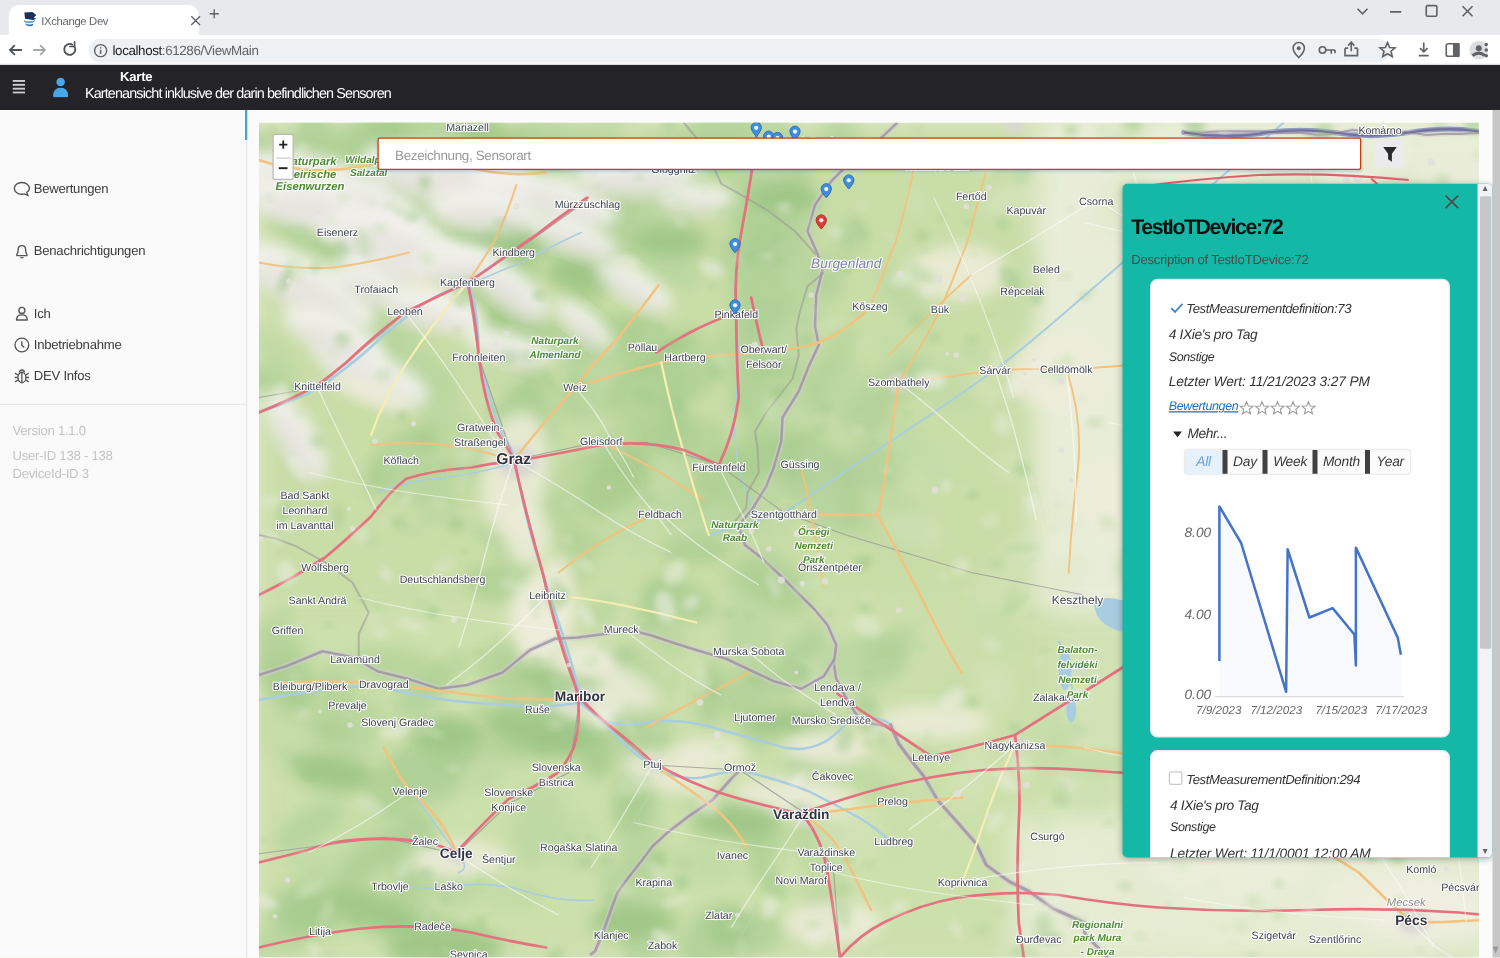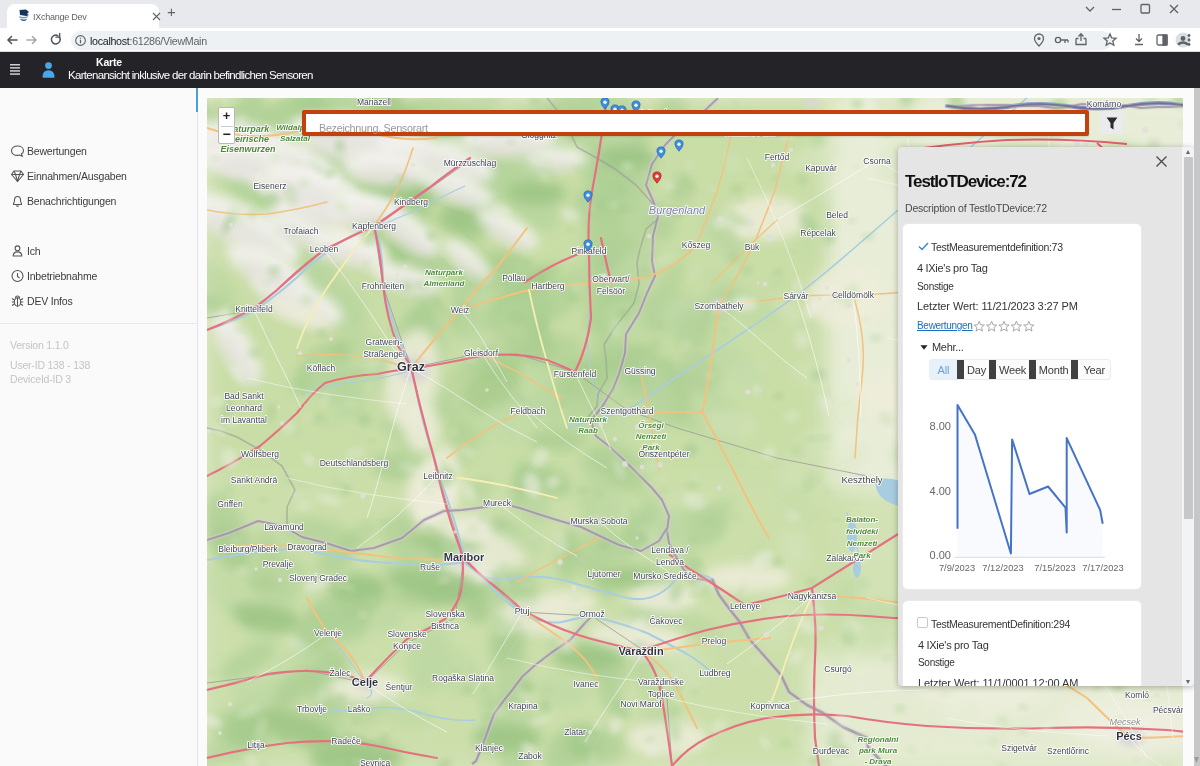--- a/index.html
+++ b/index.html
@@ -31,37 +31,37 @@
 #sidediv { position:absolute; left:0; top:235px; width:198px; border-top:1px solid #e8e8e8; }
 .ver { position:absolute; left:10px; color:#c4c4c6; font-size:10.5px; letter-spacing:-0.2px; }
 
 #gutter { position:absolute; left:198px; top:88px; width:1002px; height:678px; background:#fbfbfb; }
 #mapwrap { position:absolute; left:207px; top:98px; width:976px; height:668px; overflow:hidden; }
 
 #zoomctl { position:absolute; left:218px; top:107px; width:17px; height:37px; background:#fff;
   border:1px solid #b9b9b9; border-radius:2px; }
 #zoomctl .zp { position:absolute; left:0; width:15px; text-align:center; color:#222; font-weight:700; }
 #searchbar { position:absolute; left:302px; top:110px; width:787px; height:26px; background:#fff;
-  border:4px solid #c2410c; border-radius:2px; box-shadow:0 1px 2px rgba(0,0,0,.12); }
+  border:1px solid #c2410c; border-radius:2px; box-shadow:0 1px 2px rgba(0,0,0,.12); }
 #searchbar span { position:absolute; left:13px; top:7.5px; font-size:10.8px; letter-spacing:-0.3px; color:#9a9a9a; }
 #filterbtn { position:absolute; left:1100px; top:112px; width:23px; height:22px; background:#ebebee;
   border-radius:2px; }
 
-#panel { position:absolute; left:898px; top:147px; width:296px; height:539px; background:#e5e5e5;
+#panel { position:absolute; left:898px; top:147px; width:296px; height:539px; background:#14b8a6;
   border-radius:4px; box-shadow:0 1px 6px rgba(0,0,0,.3); overflow:hidden; }
 
 #ptitle { position:absolute; left:7px; top:25px; font-size:17px; letter-spacing:-1.1px; font-weight:700; color:#111; }
 #pdesc { position:absolute; left:7px; top:55px; font-size:10.5px; letter-spacing:-0.2px; color:#4a4a4a; }
-.card { position:absolute; left:4px; width:240px; background:#fff; border:1px solid #e9e9e9; border-radius:6px; }
+.card { position:absolute; left:22px; width:240px; background:#fff; border:1px solid #e9e9e9; border-radius:6px;font-style:italic; }
 #card1 { top:76px; height:367px; }
 #card2 { top:453px; height:120px; }
 .ctext { position:absolute; font-size:10.5px; letter-spacing:-0.3px; color:#333; }
 #ptabs { position:absolute; left:26px; top:135px; width:182px; height:21px; display:flex;
   border:1px solid #ececec; background:#fbfbfb; border-radius:3px; font-size:11px; letter-spacing:-0.2px; color:#3a3a3a; }
-#ptabs div { border-right:7px solid #404040; display:flex; align-items:center; justify-content:center; }
+#ptabs div { border-right:4px solid #404040; display:flex; align-items:center; justify-content:center; }
 #ptabs div:last-child { border-right:none; }
 #tab-all { background:#e7f1fb; color:#68a2d8; }
 #pscroll { position:absolute; left:284px; top:0; width:12px; height:539px; background:#f2f3f5; }
 #pthumb { position:absolute; left:1.5px; top:10px; width:9px; height:362px; background:#c5c7c9; border-radius:1px; }
 .sarrow { position:absolute; left:2px; width:8px; font-size:7px; color:#65696e; text-align:center;}
 </style>
 </head>
 <body>
 
 <div id="tabstrip">
@@ -145,29 +145,20 @@
   <div id="hdrtitle">Karte</div>
   <div id="hdrsub">Kartenansicht inklusive der darin befindlichen Sensoren</div>
 </div>
 
 <div id="sidebar">
   <div class="nav" style="top:50px">
       <svg width="15" height="15" viewBox="0 0 15 15">
         <path d="M7.5 2.5 C3.9 2.5 1.5 4.6 1.5 7.2 C1.5 9.8 3.9 11.9 7.5 11.9 C8.2 11.9 8.9 11.8 9.5 11.6 L12.3 12.8 L11.4 10.4 C12.7 9.6 13.5 8.5 13.5 7.2 C13.5 4.6 11.1 2.5 7.5 2.5 Z" fill="none" stroke="#555" stroke-width="1.1"></path>
       </svg>
       <span class="txt">Bewertungen</span>
-    </div>
-  <div class="nav" style="top:75px">
-      <svg width="15" height="15" viewBox="0 0 15 15">
-        <g fill="none" stroke="#555" stroke-width="1.05" stroke-linejoin="round">
-          <path d="M4 2.5 L11 2.5 L13.5 6 L7.5 13 L1.5 6 Z"></path>
-          <path d="M1.5 6 L13.5 6 M5.5 6 L7.5 13 L9.5 6 M4 2.5 L5.5 6 M11 2.5 L9.5 6"></path>
-        </g>
-      </svg>
-      <span class="txt">Einnahmen/Ausgaben</span>
     </div>
   <div class="nav" style="top:100px">
       <svg width="15" height="15" viewBox="0 0 15 15">
         <g fill="none" stroke="#555" stroke-width="1.1">
           <path d="M3.5 11 L3.5 10 Q4.5 9.2 4.5 6.5 Q4.5 3 7.5 3 Q10.5 3 10.5 6.5 Q10.5 9.2 11.5 10 L11.5 11 Z" stroke-linejoin="round"></path>
           <path d="M6.3 12.2 Q7.5 13.4 8.7 12.2"></path>
         </g>
       </svg>
       <span class="txt">Benachrichtigungen</span>
     </div>

